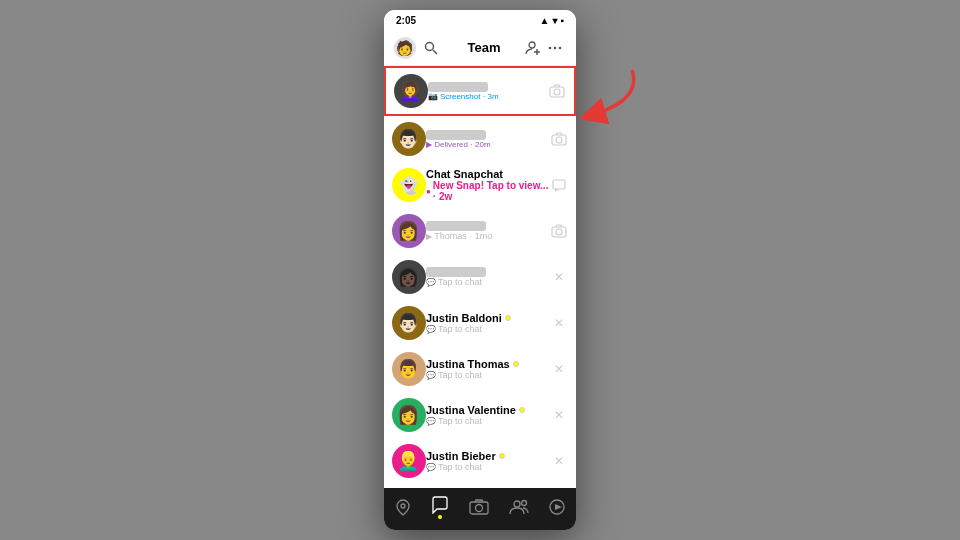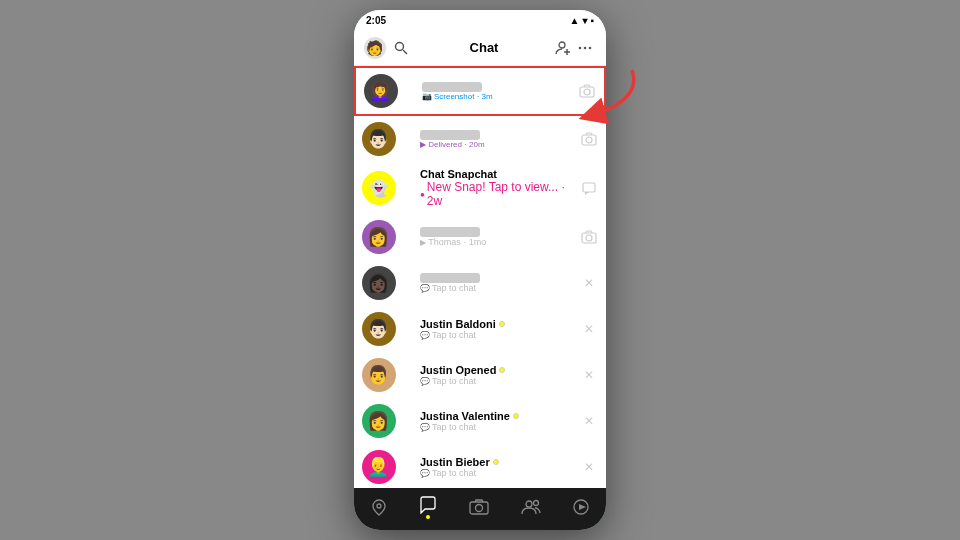--- a/index.html
+++ b/index.html
@@ -6,24 +6,24 @@
     body {
       width: 960px;
       height: 540px;
       background: #888;
       display: flex;
       align-items: center;
       justify-content: center;
       font-family: -apple-system, BlinkMacSystemFont, 'Segoe UI', sans-serif;
     }
     .phone-wrapper {
-      width: 252px;
+      width: 192px;
       height: 520px;
       background: #15803d;
-      border-radius: 26px;
+      border-radius: 11px;
       overflow: hidden;
       position: relative;
       box-shadow: 0 10px 40px rgba(0,0,0,0.5);
     }
     .phone-screen {
       width: 100%;
       height: 100%;
       background: #fff;
       display: flex;
       flex-direction: column;
@@ -104,21 +104,21 @@
       font-size: 9px;
       color: #fff;
       font-weight: 700;
       position: relative;
     }
     .avatar-emoji {
       font-size: 18px;
     }
     .chat-info {
       flex: 1;
-      margin-left: 24px;
+      margin-left: 0;
       overflow: hidden;
     }
     .chat-name {
       font-size: 11px;
       font-weight: 600;
       color: #000;
       white-space: nowrap;
       overflow: hidden;
       text-overflow: ellipsis;
       display: flex;
@@ -201,21 +201,22 @@
     .screenshot-badge {
       color: #0095F6;
       font-size: 8px;
     }
     .delivered-badge {
       color: #9b59b6;
       font-size: 8px;
     }
     .new-snap-badge {
       color: #e91e8c;
-      font-size: 12px;
+      font-size: 10px;
+      font-weight: bold;
     }
   </style>
 </head>
 <body>
 
 <div style="position:relative; display:flex; align-items:center; justify-content:center; width:960px; height:540px; background:#888;">
 
   <div class="phone-wrapper">
     <div class="phone-screen">
 
@@ -231,21 +232,21 @@
       <div class="header">
         <div class="avatar-circle">
           <span style="font-size:14px;">🧑</span>
         </div>
         <div style="width:20px;height:20px;margin:0 5px;display:flex;align-items:center;justify-content:center;">
           <svg width="14" height="14" viewBox="0 0 14 14">
               <circle cx="5.5" cy="5.5" r="4" fill="none" stroke="#555" stroke-width="1.5"></circle>
               <line x1="9" y1="9" x2="13" y2="13" stroke="#555" stroke-width="1.5"></line>
             </svg>
         </div>
-        <div class="header-title">Chat</div>
+        <div class="header-title">Team</div>
         <div class="header-icon">
           <svg width="16" height="16" viewBox="0 0 16 16">
               <circle cx="7" cy="5" r="3" fill="none" stroke="#555" stroke-width="1.3"></circle>
               <path d="M1 14c0-3 3-5 6-5" fill="none" stroke="#555" stroke-width="1.3"></path>
               <line x1="12" y1="9" x2="12" y2="15" stroke="#555" stroke-width="1.5"></line>
               <line x1="9" y1="12" x2="15" y2="12" stroke="#555" stroke-width="1.5"></line>
             </svg>
         </div>
         <div class="header-icon">
           <svg width="16" height="16" viewBox="0 0 16 16">
@@ -378,21 +379,21 @@
             <span class="x-icon">✕</span>
           </div>
         </div>
 
         <div class="chat-item">
           <div class="chat-avatar av-tan">
             <span class="avatar-emoji">👨</span>
           </div>
           <div class="chat-info">
             <div class="chat-name">
-              <span>Justin Opened</span> 
+              <span>Justina Thomas</span> 
                 <span class="dot-indicator"></span>
             </div>
             <div class="sub-row">
               <span style="color:#bbb;font-size:8px;">💬</span>
               <span style="color:#bbb;font-size:9px;">Tap to chat</span>
             </div>
           </div>
           <div class="chat-action">
             <span class="x-icon">✕</span>
           </div>

